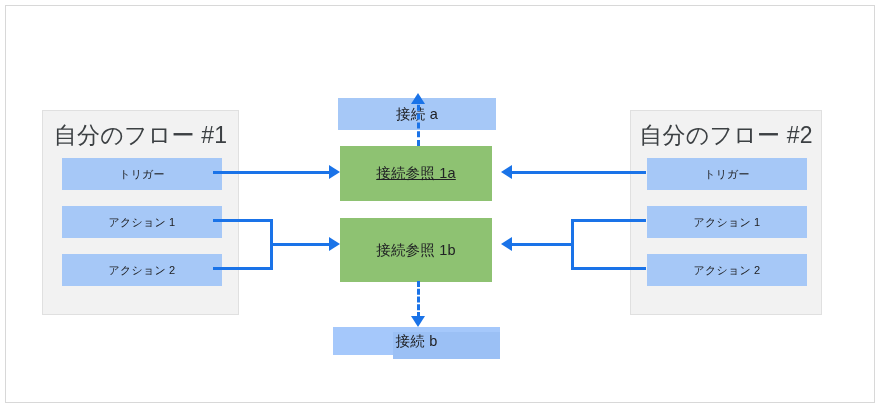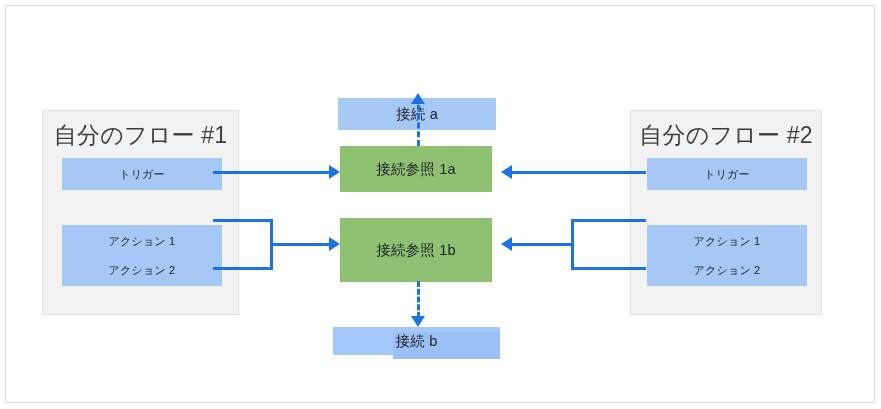--- a/index.html
+++ b/index.html
@@ -55,37 +55,37 @@
     color: #202124;
     font-size: 11px;
     display: flex;
     align-items: center;
     justify-content: center;
     letter-spacing: .2px;
   }
   #flow-left  .step-box { left: 19px; width: 160px; }
   #flow-right .step-box { left: 16px; width: 160px; }
   .step-0 { top: 47px; height: 32px; }
-  .step-1 { top: 95px; height: 32px; margin-top: 19px; }
+  .step-1 { top: 95px; height: 32px; }
   .step-2 { top: 143px; height: 32px; }
 
   
   .ref-box {
     position: absolute;
     left: 340px;
     width: 152px;
     background: #8ec272;
     color: #202124;
     font-size: 14.5px;
     display: flex;
     align-items: center;
     justify-content: center;
     letter-spacing: .2px;
   }
-  #ref-a { top: 146px; height: 46px; }
+  #ref-a { top: 146px; height: 55px; text-decoration: underline; }
   #ref-b { top: 218px; height: 64px; }
 
   
   .conn-box {
     position: absolute;
     display: flex;
     align-items: center;
     justify-content: center;
     font-size: 14.5px;
     color: #202124;

